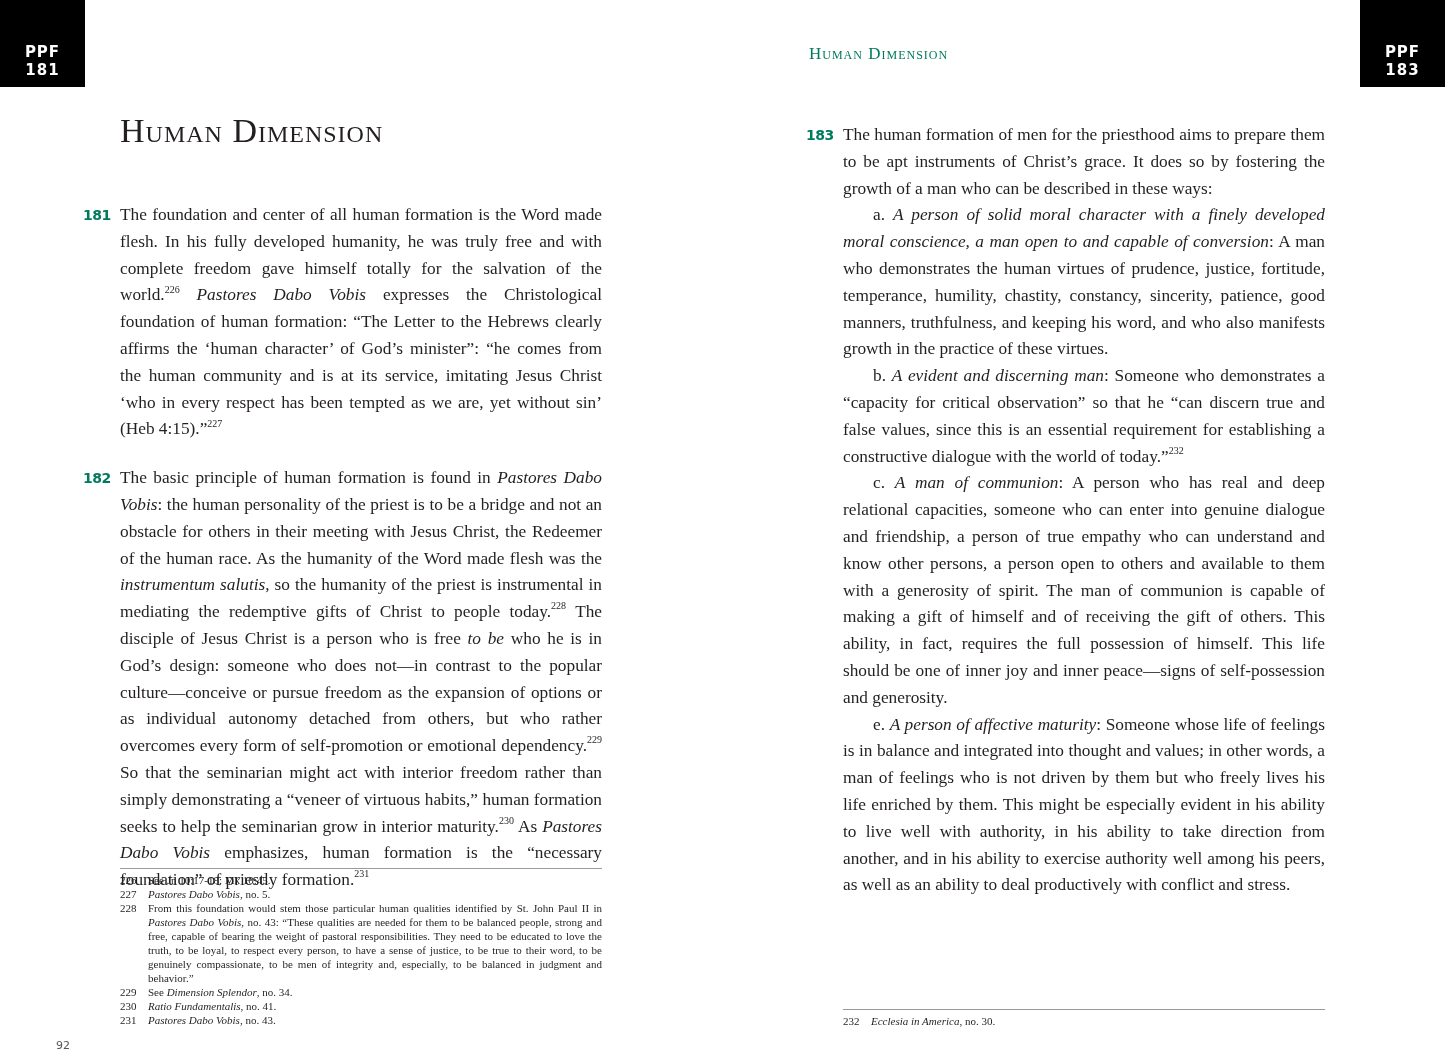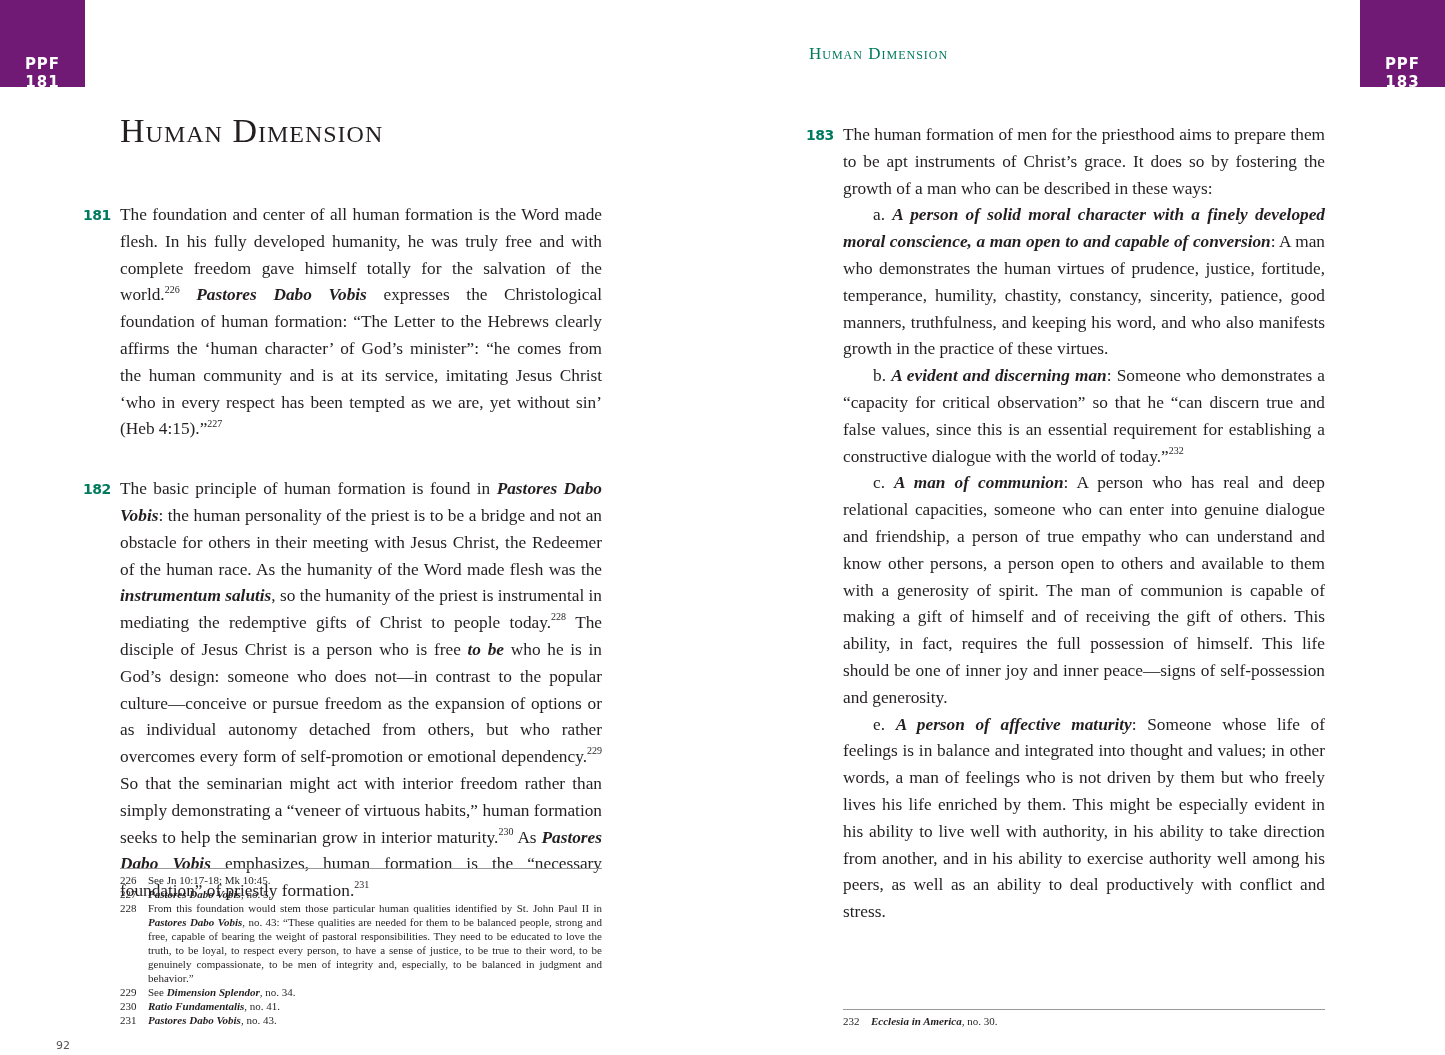--- a/index.html
+++ b/index.html
@@ -3,24 +3,24 @@
   <meta charset="utf-8">
   <style>
     html, body { margin: 0; padding: 0; background: #ffffff; }
     body {
       width: 1445px; height: 1055px; position: relative; overflow: hidden;
       font-family: "Liberation Serif", "DejaVu Serif", serif;
       color: #231f20;
     }
     .tab {
       position: absolute; top: 0; width: 85px; height: 87px;
-      background: #701a75; color: #ffffff;
+      background: #000000; color: #ffffff;
       font-family: "DejaVu Sans", "Liberation Sans", sans-serif;
       font-weight: bold; font-size: 15px; line-height: 18px;
-      text-align: center; box-sizing: border-box; padding-top: 55px;
+      text-align: center; box-sizing: border-box; padding-top: 43px;
       letter-spacing: 1px;
     }
     .tab.left { left: 0; }
     .tab.right { left: 1360px; }
     .tab span { display: block; }
 
     .running-head {
       position: absolute; top: 44px; left: 809px;
       color: #007a5e; font-size: 17px; font-variant: small-caps;
       letter-spacing: 1px;
@@ -40,21 +40,21 @@
       position: relative; margin: 0; font-size: 17.3px; line-height: 26.8px;
       text-align: justify; hyphens: manual;
     }
     .para-num {
       position: absolute; left: -37px; top: 0;
       font-family: "DejaVu Sans", "Liberation Sans", sans-serif;
       font-weight: bold; font-size: 14px; color: #007a5e; letter-spacing: -0.5px;
       line-height: 26.8px;
     }
     .item { text-indent: 30px; }
-    em, .it { font-style: italic; font-weight: bold; }
+    em, .it { font-style: italic; }
     sup { font-size: 10px; line-height: 0; vertical-align: super; position: relative; top: -1px; }
 
     .fn-rule { position: absolute; height: 1px; background: #9a9a9a; }
     .footnotes { position: absolute; font-size: 11px; line-height: 14px; color: #231f20; }
     .fn { display: flex; }
     .fn-n { width: 28px; flex: 0 0 28px; }
     .fn-t { flex: 1; text-align: justify; }
 
     .folio { position: absolute; top: 1039px; font-family: "DejaVu Sans", sans-serif; font-size: 11px; color: #555; }
   </style>
@@ -65,21 +65,21 @@
   <span>PPF</span>
   <span>181</span>
 </div>
 
 <h1 class="page-title">Human Dimension</h1>
 
 <div class="column col-left" style="top:202px;">
   <p class="para">
     <span class="para-num">181</span>
   <span>The foundation and center of all human formation is the Word made flesh. In his fully developed humanity, he was truly free and with complete freedom gave himself totally for the salvation of the world.</span><sup>226</sup><span> </span><em>Pastores Dabo Vobis</em><span> expresses the Christological foundation of human formation: “The Letter to the Hebrews clearly affirms the ‘human character’ of God’s minister”: “he comes from the human community and is at its service, imitating Jesus Christ ‘who in every respect has been tempted as we are, yet without sin’ (Heb 4:15).”</span><sup>227</sup></p>
-  <p class="para" style="margin-top:33px;">
+  <p class="para" style="margin-top:22px;">
     <span class="para-num">182</span>
   <span>The basic principle of human formation is found in </span><em>Pastores Dabo Vobis</em><span>: the human personality of the priest is to be a bridge and not an obstacle for others in their meeting with Jesus Christ, the Redeemer of the human race. As the humanity of the Word made flesh was the </span><em>instrumentum salutis</em><span>, so the humanity of the priest is instrumental in mediating the redemptive gifts of Christ to people today.</span><sup>228</sup><span> The disciple of Jesus Christ is a person who is free </span><em>to be</em><span> who he is in God’s design: someone who does not—in contrast to the popular culture—conceive or pursue freedom as the expansion of options or as individual autonomy detached from others, but who rather overcomes every form of self-promotion or emotional dependency.</span><sup>229</sup><span> So that the seminarian might act with interior freedom rather than simply demonstrating a “veneer of virtuous habits,” human formation seeks to help the seminarian grow in interior maturity.</span><sup>230</sup><span> As </span><em>Pastores Dabo Vobis</em><span> emphasizes, human formation is the “necessary foundation” of priestly formation.</span><sup>231</sup></p>
 </div>
 
 <div class="fn-rule" style="left:120px; top:868px; width:482px;"></div>
 <div class="footnotes" style="left:120px; top:873px; width:482px;">
     <div class="fn">
       <span class="fn-n">226</span>
       <span class="fn-t"><span>See Jn 10:17-18; Mk 10:45.</span></span>
     </div>

